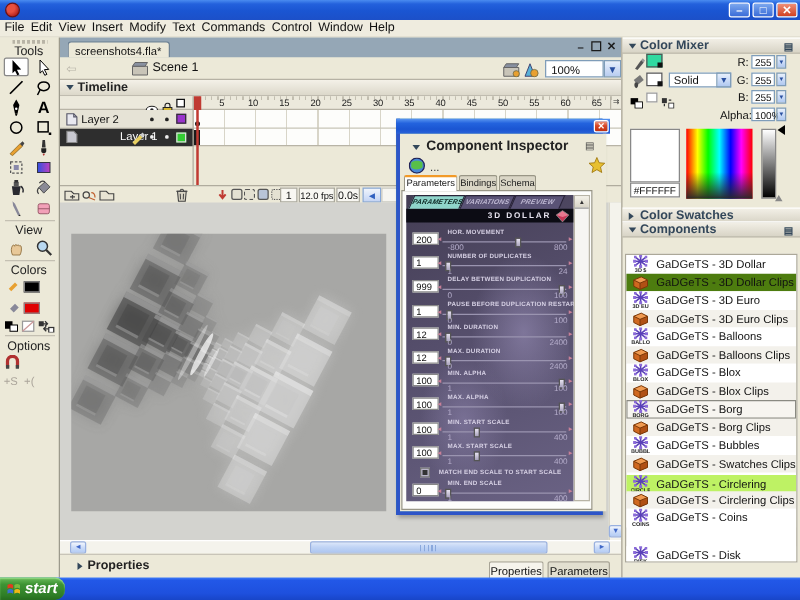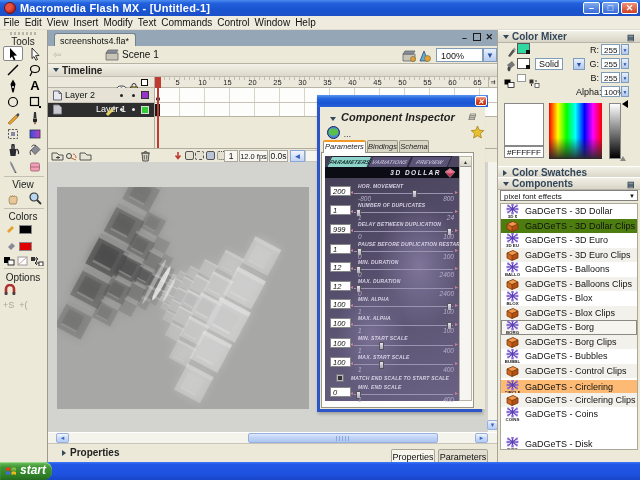--- a/index.html
+++ b/index.html
@@ -57,21 +57,21 @@
   .tri.right { border-top:3px solid transparent; border-bottom:3px solid transparent; border-left:4px solid #33475A; }
   .popt { position:absolute; right:4px; top:2px; width:9px; height:8px; color:#33475A; font-size:8px; }
   .rgbl { position:absolute; left:88px; width:13px; text-align:right; font-size:9px; color:#111; }
   .rgbb { position:absolute; left:103px; width:19px; height:11px; background:#fff; border:1px solid #7F9DB9; font-size:8px; padding:1px 0 0 2px; color:#111; }
   .rgbs { position:absolute; left:123px; width:8px; height:11px; background:linear-gradient(180deg,#E8F0FC,#B0C8F0); border:1px solid #7F9DB9; color:#2A50A0; font-size:5px; text-align:center; line-height:11px; }
   .crow { position:absolute; left:0; width:136px; height:14.5px; }
   .cicon { position:absolute; left:4px; top:0px; }
   .ctext { position:absolute; left:24px; top:2px; font-size:9px; color:#111; white-space:nowrap; }
   
   #ciwin { left:317px; top:95px; width:165px; height:317px; z-index:20;
-    border:3px solid #2E55C8; border-top:none; background:#0369a1; box-shadow:1px 2px 3px rgba(0,0,0,0.25);font-style:italic;}
+    border:3px solid #2E55C8; border-top:none; background:#0369a1; box-shadow:1px 2px 3px rgba(0,0,0,0.25);}
   #cititle { position:absolute; left:-3px; top:0; width:171px; height:12px;
     background:linear-gradient(180deg,#5A96F0 0%,#2363DE 30%,#1A55D2 70%,#2A62D8 100%); }
   #cix { position:absolute; right:1px; top:1px; width:12px; height:10px; border-radius:2px;
     background:linear-gradient(180deg,#F0A088,#D84828 45%,#C03010); border:1px solid #fff;
     color:#fff; font-size:7px; text-align:center; line-height:9px; font-weight:bold;}
   #cibody { position:absolute; left:0; top:12px; width:165px; height:302px; background:#ECE9D8; }
   .citab { position:absolute; top:33px; height:12px; background:#DAD6C6; border:1px solid #999686; border-bottom:none;
     border-radius:2px 2px 0 0; font-size:7.5px; text-align:center; padding-top:1px; color:#222; }
   .citab.sel { background:#FFFFFF; border-top:2px solid #F29A28; padding-top:0px; z-index:3; height:13px;}
   #cicontent { position:absolute; left:1px; top:45px; width:153px; height:256px; background:#FDFDFB; border:1px solid #999686; }
@@ -100,21 +100,20 @@
   #taskbar { left:0; top:462px; width:640px; height:18px;
     background:linear-gradient(180deg,#3E7CF8 0%,#2258E8 12%,#1E50DE 70%,#1845C8 100%); }
   #startbtn { position:absolute; left:0; top:0; width:52px; height:18px; border-radius:0 8px 8px 0;
     background:linear-gradient(180deg,#6CBE5C 0%,#3E9434 30%,#2E7D26 80%,#256B1E 100%);
     color:#fff; font-style:italic; font-weight:bold; font-size:12px; box-shadow:inset 0 1px 1px #9ADE8C;}
 </style>
 </head>
 <body>
   <div class="abs" id="titlebar">
     <div class="flashicon"></div>
-    <div class="ttext">Macromedia Flash MX - [Untitled-1]</div>
     <div class="winbtn" style="right:40px;">–</div>
     <div class="winbtn" style="right:21px;">□</div>
     <div class="winbtn close" style="right:2px;">✕</div>
   </div>
   <div class="abs" id="menubar">
     <span>File</span><span>Edit</span><span>View</span><span>Insert</span><span>Modify</span><span>Text</span><span>Commands</span><span>Control</span><span>Window</span><span>Help</span>
   </div>
   <div class="abs" id="tools">
     <div style="position:absolute;left:10px;top:2px;width:28px;height:3px;background:repeating-linear-gradient(90deg,#B8B4A6 0 2px,#ECE9D8 2px 4px);"></div>
     <div class="tlabel" style="position:absolute;top:6px;">Tools</div>
@@ -744,21 +743,21 @@
         <path d="M7,3 L8.2,1.6 L10,3.4 L9,5 Z" fill="#999"></path>
       </svg></div>
     <div style="position:absolute;left:19px;top:13px;width:13px;height:11px;background:#30D9A0;border:1px solid #555;"></div>
     <div style="position:absolute;left:28px;top:20px;width:4px;height:4px;background:#111;"></div>
     <div style="position:absolute;left:7px;top:28px;"><svg width="11" height="12">
         <path d="M2,5 L7,1 L10,5 L5,9 Z" fill="#777"></path>
         <path d="M3,7 C2,9 2.5,11 4,11.5 C5.5,11 6,9 5,7 Z" fill="#444"></path>
       </svg></div>
     <div style="position:absolute;left:19px;top:28px;width:13px;height:11px;background:#FFFFFF;border:1px solid #555;"></div>
     <div style="position:absolute;left:28px;top:35px;width:4px;height:4px;background:#111;"></div>
-    <div style="position:absolute;left:37px;top:28px;width:28px;height:12px;background:#fff;border:1px solid #7F9DB9;font-size:9px;padding:0 0 0 3px;color:#111;">Solid</div>
+    <div style="position:absolute;left:37px;top:28px;width:50px;height:12px;background:#fff;border:1px solid #7F9DB9;font-size:9px;padding:0 0 0 3px;color:#111;">Solid</div>
     <div style="position:absolute;left:75px;top:28px;width:12px;height:12px;background:linear-gradient(180deg,#E8F0FC,#B0C8F0);border:1px solid #7F9DB9;color:#2A50A0;font-size:7px;text-align:center;line-height:11px;">▼</div>
     <div style="position:absolute;left:6px;top:44px;"><svg width="11" height="9">
         <rect x="0.5" y="0.5" width="6" height="5" fill="#000"></rect>
         <rect x="4" y="3.5" width="6" height="5" fill="#fff" stroke="#000" stroke-width="0.7"></rect>
       </svg></div>
     <div style="position:absolute;left:19px;top:44px;width:9px;height:8px;background:#fff;border:1px solid #999;"></div>
     <div style="position:absolute;left:31px;top:44px;"><svg width="11" height="9">
         <rect x="0.5" y="0.5" width="4" height="4" fill="#333"></rect>
         <rect x="6" y="4.5" width="4" height="4" fill="#fff" stroke="#333" stroke-width="0.7"></rect>
         <path d="M2.5,7 L2.5,5 M8,2 L6,2" stroke="#333" fill="none"></path>
@@ -778,22 +777,20 @@
     <div style="position:absolute;left:6px;top:73px;width:40px;height:43px;background:#fff;border:1px solid #888;"></div>
     <div style="position:absolute;left:6px;top:116px;width:40px;height:12px;background:#fff;border:1px solid #888;font-size:8px;padding:1px 0 0 2px;color:#111;">#FFFFFF</div>
     <div style="position:absolute;left:51px;top:73px;width:53px;height:56px;background:
       linear-gradient(180deg,rgba(0,0,0,0) 0 62%,rgba(40,40,40,0.85) 96%,#282828),
       linear-gradient(90deg,#F00 0%,#FF0 17%,#0F0 33%,#0FF 50%,#00F 67%,#F0F 83%,#F00 100%);"></div>
     <div style="position:absolute;left:111px;top:73px;width:12px;height:56px;background:linear-gradient(180deg,#FFF,#000);border:1px solid #888;"></div>
     <div style="position:absolute;left:124px;top:70px;width:0;height:0;border-top:4px solid transparent;border-bottom:4px solid transparent;border-right:6px solid #000;"></div>
     <div style="position:absolute;left:122px;top:126px;width:0;height:0;border-left:3.5px solid transparent;border-right:3.5px solid transparent;border-bottom:5px solid #888;"></div>
     <div class="phead" style="top:136px;position:absolute;width:100%;"><span class="tri right" style="top:3px;"></span>Color Swatches</div>
     <div class="phead" style="top:147px;position:absolute;width:100%;"><span class="tri down"></span>Components<span class="popt">▤</span></div>
-    <div style="position:absolute;left:2px;top:160px;width:138px;height:11px;background:#fff;border:1px solid #808080;font-size:8px;padding:1px 0 0 3px;color:#111;">pixel font effects
-      <span style="position:absolute;right:2px;top:2px;font-size:6px;color:#111;">▼</span></div>
     <div id="clist" style="position:absolute;left:2px;top:173px;width:138px;height:247px;background:#fff;border:1px solid #ACA899;overflow:hidden;">
       <div class="crow" style="top:0.0px;background:#FFFFFF;">
         <svg class="cicon" width="15" height="14">
           <g stroke="#5A40B8" stroke-width="1.3">
             <path d="M7.5,0.5 L7.5,9.5"></path>
             <path d="M3,1.5 L12,8.5"></path>
             <path d="M12,1.5 L3,8.5"></path>
             <path d="M2.5,5 L12.5,5"></path>
           </g>
           <g fill="#8A6AD8">
@@ -971,23 +968,23 @@
         <span class="ctext">GaDGeTS - Bubbles</span>
       </div>
       <div class="crow" style="top:159.8px;background:#F3F1EB;">
         <svg class="cicon" width="15" height="14">
           <path d="M2,5 L8,2.5 L13,5 L13,10 L7,12.5 L2,10 Z" fill="#D06820"></path>
           <path d="M2,5 L8,2.5 L13,5 L7,7.5 Z" fill="#F09A50"></path>
           <path d="M7,7.5 L13,5 L13,10 L7,12.5 Z" fill="#B05014"></path>
           <path d="M2,5 L8,2.5 L13,5 L13,10 L7,12.5 L2,10 Z" fill="none" stroke="#7A3808" stroke-width="0.8"></path>
           <path d="M2,5 L7,7.5 L7,12.5 M7,7.5 L13,5" fill="none" stroke="#7A3808" stroke-width="0.8"></path>
         </svg>
-        <span class="ctext">GaDGeTS - Control Clips</span>
-      </div>
-      <div class="crow" style="top:176px;background:#fdba74;">
+        <span class="ctext">GaDGeTS - Swatches Clips</span>
+      </div>
+      <div class="crow" style="top:176px;background:#bef264;">
         <svg class="cicon" width="15" height="14">
           <g stroke="#5A40B8" stroke-width="1.3">
             <path d="M7.5,0.5 L7.5,9.5"></path>
             <path d="M3,1.5 L12,8.5"></path>
             <path d="M12,1.5 L3,8.5"></path>
             <path d="M2.5,5 L12.5,5"></path>
           </g>
           <g fill="#8A6AD8">
             <rect x="6.3" y="-0.5" width="2.4" height="2.4"></rect>
             <rect x="6.3" y="8" width="2.4" height="2.4"></rect>

